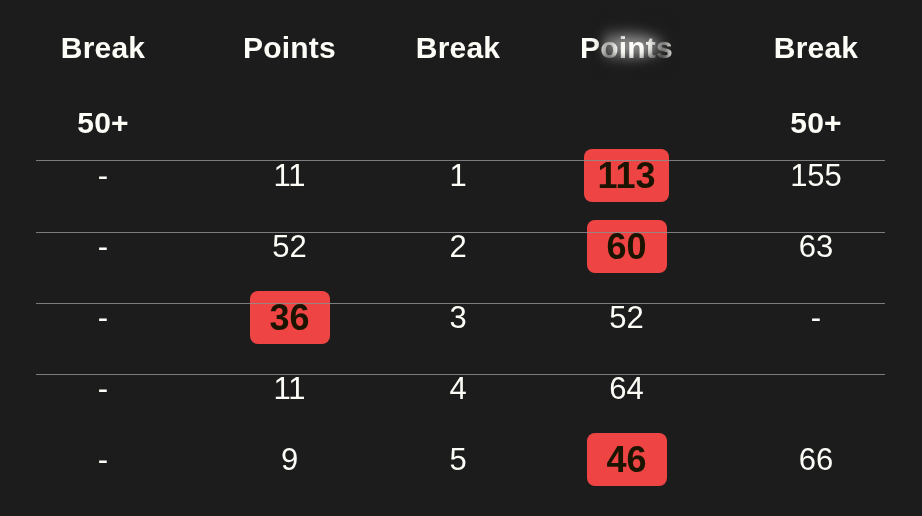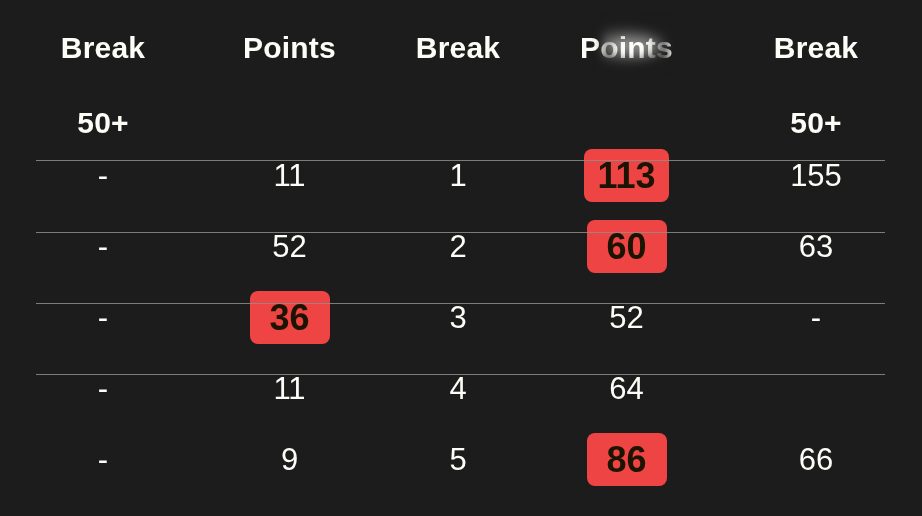--- a/index.html
+++ b/index.html
@@ -245,20 +245,20 @@
     <div class="cell">
       <span class="val dash">-</span>
     </div>
     <div class="cell">
       <span class="val">9</span>
     </div>
     <div class="cell">
       <span class="val">5</span>
     </div>
     <div class="cell">
-      <span class="badge">86</span>
+      <span class="badge">46</span>
     </div>
     <div class="cell">
       <span class="val">66</span>
     </div>
   </div>
 
 </div>
 
 </body></html>

